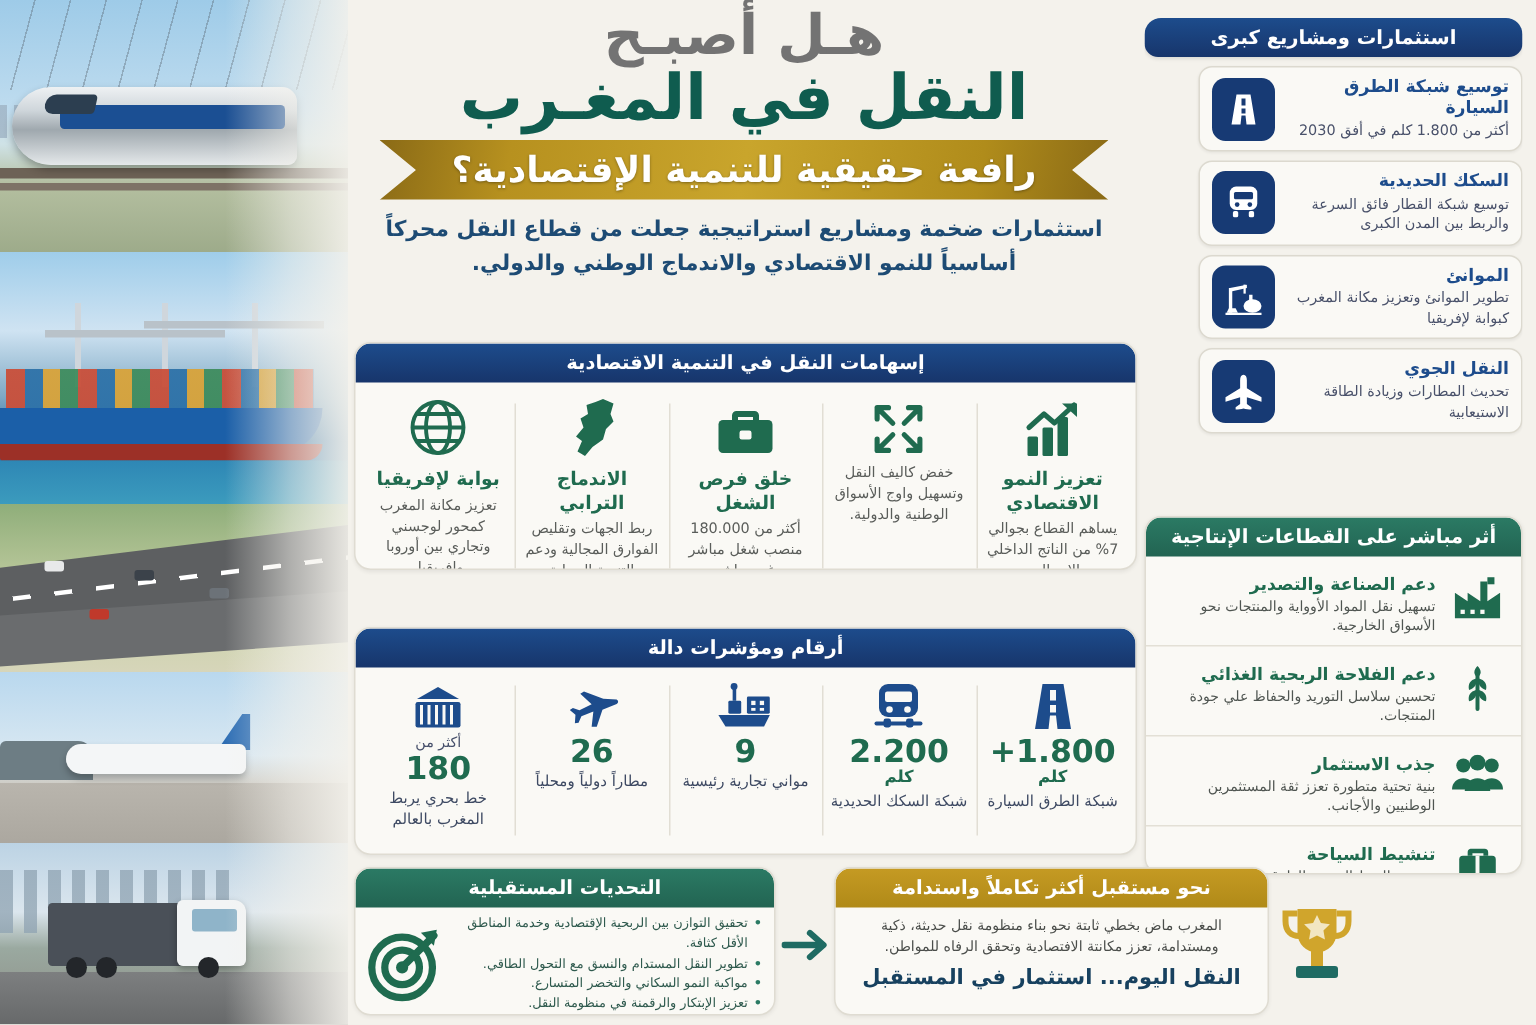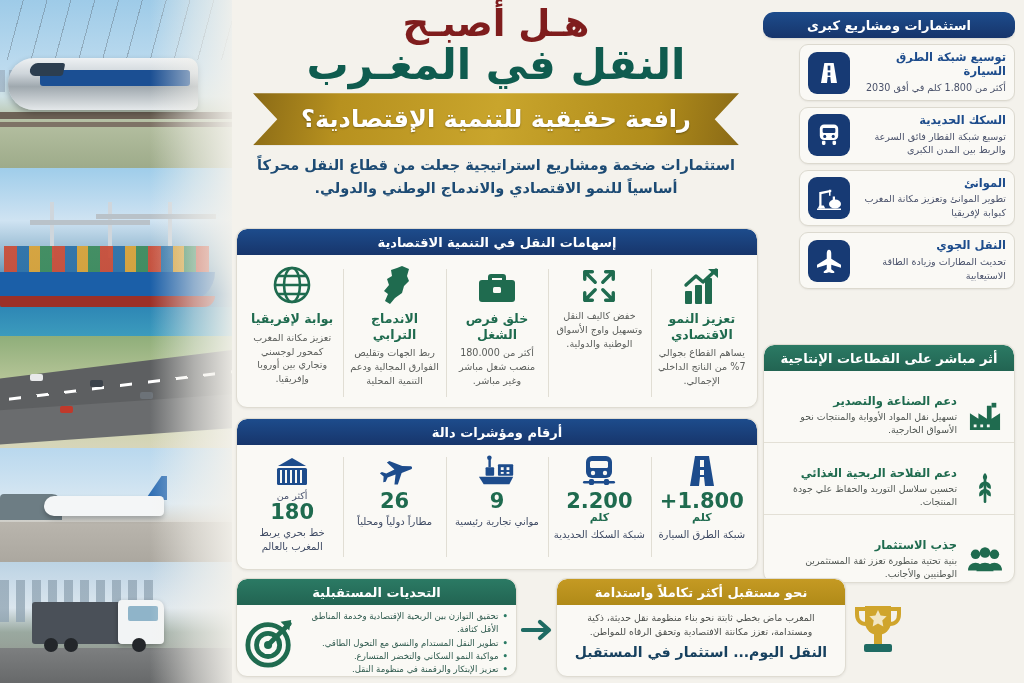--- a/index.html
+++ b/index.html
@@ -64,40 +64,40 @@
   .skyline{position:absolute;left:0;top:18px;width:160px;height:42px;
     background:repeating-linear-gradient(90deg,#8fa3b2 0 9px,transparent 9px 16px);opacity:.75;}
   .trk-road{position:absolute;left:0;top:86px;width:232px;height:35px;background:linear-gradient(#7d7f80,#67696a);}
 
   .strip-fade{position:absolute;left:150px;top:0;width:110px;height:683px;
     background:linear-gradient(90deg,rgba(244,242,236,0) 0%,rgba(244,242,236,.55) 40%,rgba(244,242,236,.95) 78%,#f4f2ec 100%);
     pointer-events:none;}
 
   
   .headline{position:absolute;left:236px;top:4px;width:520px;text-align:center;}
-  .hl1{font-size:37px;font-weight:bold;color:#7f1d1d;line-height:1.08;letter-spacing:-.5px;}
+  .hl1{font-size:37px;font-weight:bold;color:#737373;line-height:1.08;letter-spacing:-.5px;}
   .hl2{font-size:42px;font-weight:bold;color:#0f5c4f;line-height:1.08;margin-top:-2px;}
-  .ribbon{position:relative;margin:6px auto 0;width:486px;height:52px;
+  .ribbon{position:relative;margin:6px auto 0;width:486px;height:40px;
     background:linear-gradient(100deg,#8a6a16 0%,#b7911f 18%,#c9a52c 50%,#b08c1b 82%,#8a6a16 100%);
     clip-path:polygon(0 0,100% 0,95% 50%,100% 100%,0 100%,5% 50%);
     display:flex;align-items:center;justify-content:center;
     box-shadow:0 3px 5px rgba(0,0,0,.22);}
   .ribbon span{font-size:24px;font-weight:bold;color:#fff;text-shadow:0 1px 2px rgba(0,0,0,.35);}
   .lede{margin-top:9px;font-size:14.5px;font-weight:bold;color:#1d4b74;line-height:1.55;}
 
   
   .panel{position:absolute;background:#faf9f5;border:1px solid #dfdcd2;border-radius:11px;
     box-shadow:0 1px 3px rgba(0,0,0,.07);overflow:hidden;}
   .panel-hd{height:26px;display:flex;align-items:center;justify-content:center;
     font-size:13px;font-weight:bold;color:#fff;border-radius:10px 10px 0 0;}
   .hd-navy{background:linear-gradient(#1d4c8c,#17356b);}
   .hd-green{background:linear-gradient(#2b7a64,#226452);}
 
   
-  #contrib{left:236px;top:228px;width:522px;height:180px;}
+  #contrib{left:236px;top:228px;width:522px;height:152px;}
   .contrib-row{display:flex;height:152px;padding:8px 4px 4px;}
   .ccol{flex:1;text-align:center;padding:0 5px;position:relative;}
   .ccol+.ccol::after{content:"";position:absolute;right:-1px;top:6px;bottom:6px;width:1px;background:#e1ded4;}
   .cicon{height:42px;display:flex;align-items:flex-end;justify-content:center;color:#1f6b4f;}
   .ctitle{margin-top:6px;font-size:12.5px;font-weight:bold;color:#1f6b4f;line-height:1.25;}
   .cdesc{margin-top:4px;font-size:9.6px;color:#5a5d5a;line-height:1.45;}
 
   
   #figures{left:236px;top:418px;width:522px;height:152px;}
   .fig-row{display:flex;height:124px;padding:8px 4px;}
@@ -115,21 +115,21 @@
   .icard{margin-top:6px;background:#faf9f5;border:1px solid #dcd9cf;border-radius:9px;
     display:flex;align-items:center;gap:7px;padding:6px 8px;box-shadow:0 1px 2px rgba(0,0,0,.06);margin-left:36px;}
   .icard-txt{flex:1;text-align:right;}
   .icard-t{font-size:11.5px;font-weight:bold;color:#1d4c8c;line-height:1.2;}
   .icard-d{margin-top:2px;font-size:9.6px;color:#49516a;line-height:1.4;}
   .ibadge{width:42px;height:42px;border-radius:9px;background:#173a74;
     display:flex;align-items:center;justify-content:center;color:#fff;flex:none;}
 
   
   #sectors{right:9px;top:344px;width:252px;height:239px;margin-left:20px;}
-  .srow{display:flex;align-items:center;gap:8px;padding:24px 9px 6px 7px;}
+  .srow{display:flex;align-items:flex-start;gap:8px;padding:12px 9px 6px 7px;}
   .srow+.srow{border-top:1px solid #e3e0d6;}
   .sicon{width:40px;flex:none;display:flex;align-items:center;justify-content:center;color:#1f6b4f;}
   .stxt{flex:1;text-align:right;}
   .st{font-size:11.5px;font-weight:bold;color:#1f6b4f;line-height:1.2;}
   .sd{margin-top:1px;font-size:9.4px;color:#4f5551;line-height:1.4;}
 
   
   #challenges{left:236px;top:578px;width:281px;height:99px;}
   .ch-body{display:flex;align-items:center;gap:6px;padding:5px 8px 5px 4px;}
   .ch-icon{width:58px;flex:none;display:flex;align-items:center;justify-content:center;color:#1f6b4f;}

